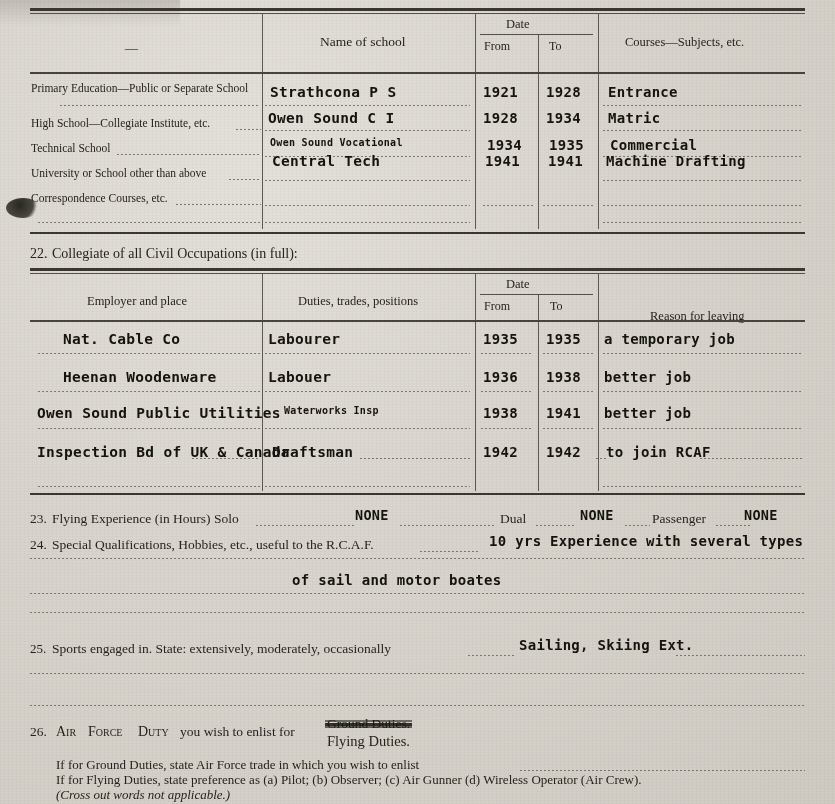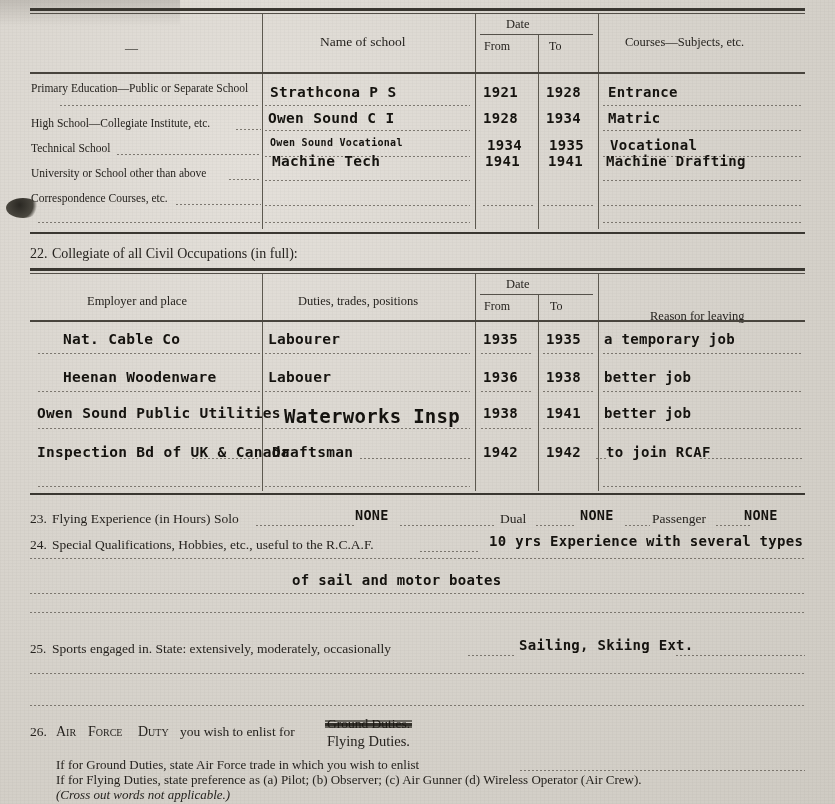--- a/index.html
+++ b/index.html
@@ -134,25 +134,25 @@
     <div class="ab typed" style="left:268px;top:110px;font-size:14.5px;">Owen Sound C I</div>
     <div class="ab typed" style="left:483px;top:110px;font-size:14px;">1928</div>
     <div class="ab typed" style="left:546px;top:110px;font-size:14px;">1934</div>
     <div class="ab typed" style="left:608px;top:110px;font-size:14px;">Matric</div>
     <div class="dotline" style="left:265px;top:130px;width:205px;"></div>
     <div class="dotline" style="left:603px;top:130px;width:200px;"></div>
 
     <div class="ab typed" style="left:270px;top:137px;font-size:10px;">Owen Sound Vocational</div>
     <div class="ab typed" style="left:487px;top:137px;font-size:14px;">1934</div>
     <div class="ab typed" style="left:549px;top:137px;font-size:14px;">1935</div>
-    <div class="ab typed" style="left:610px;top:137px;font-size:14px;">Vocational</div>
+    <div class="ab typed" style="left:610px;top:137px;font-size:14px;">Commercial</div>
     <div class="dotline" style="left:265px;top:156px;width:205px;"></div>
     <div class="dotline" style="left:603px;top:156px;width:200px;"></div>
 
-    <div class="ab typed" style="left:272px;top:153px;font-size:14.5px;">Machine Tech</div>
+    <div class="ab typed" style="left:272px;top:153px;font-size:14.5px;">Central Tech</div>
     <div class="ab typed" style="left:485px;top:153px;font-size:14px;">1941</div>
     <div class="ab typed" style="left:548px;top:153px;font-size:14px;">1941</div>
     <div class="ab typed" style="left:606px;top:153px;font-size:14px;">Machine Drafting</div>
     <div class="dotline" style="left:265px;top:180px;width:205px;"></div>
     <div class="dotline" style="left:603px;top:180px;width:200px;"></div>
 
     <div class="dotline" style="left:265px;top:205px;width:205px;"></div>
     <div class="dotline" style="left:603px;top:205px;width:200px;"></div>
     <div class="dotline" style="left:483px;top:205px;width:50px;"></div>
     <div class="dotline" style="left:543px;top:205px;width:50px;"></div>
@@ -204,21 +204,21 @@
     <div class="ab typed" style="left:483px;top:369px;font-size:14px;">1936</div>
     <div class="ab typed" style="left:546px;top:369px;font-size:14px;">1938</div>
     <div class="ab typed" style="left:604px;top:369px;font-size:14px;">better job</div>
     <div class="dotline" style="left:38px;top:391px;width:222px;"></div>
     <div class="dotline" style="left:265px;top:391px;width:205px;"></div>
     <div class="dotline" style="left:481px;top:391px;width:52px;"></div>
     <div class="dotline" style="left:543px;top:391px;width:52px;"></div>
     <div class="dotline" style="left:603px;top:391px;width:200px;"></div>
 
     <div class="ab typed" style="left:37px;top:405px;font-size:14.5px;">Owen Sound Public Utilities</div>
-    <div class="ab typed" style="left:272px;top:405px;font-size:19px;padding-left:12px;">Waterworks Insp</div>
+    <div class="ab typed" style="left:272px;top:405px;font-size:10px;padding-left:12px;">Waterworks Insp</div>
     <div class="ab typed" style="left:483px;top:405px;font-size:14px;">1938</div>
     <div class="ab typed" style="left:546px;top:405px;font-size:14px;">1941</div>
     <div class="ab typed" style="left:604px;top:405px;font-size:14px;">better job</div>
     <div class="dotline" style="left:38px;top:428px;width:222px;"></div>
     <div class="dotline" style="left:265px;top:428px;width:205px;"></div>
     <div class="dotline" style="left:481px;top:428px;width:52px;"></div>
     <div class="dotline" style="left:543px;top:428px;width:52px;"></div>
     <div class="dotline" style="left:603px;top:428px;width:200px;"></div>
 
     <div class="ab typed" style="left:37px;top:444px;font-size:14.5px;">Inspection Bd of UK &amp; Canada</div>

